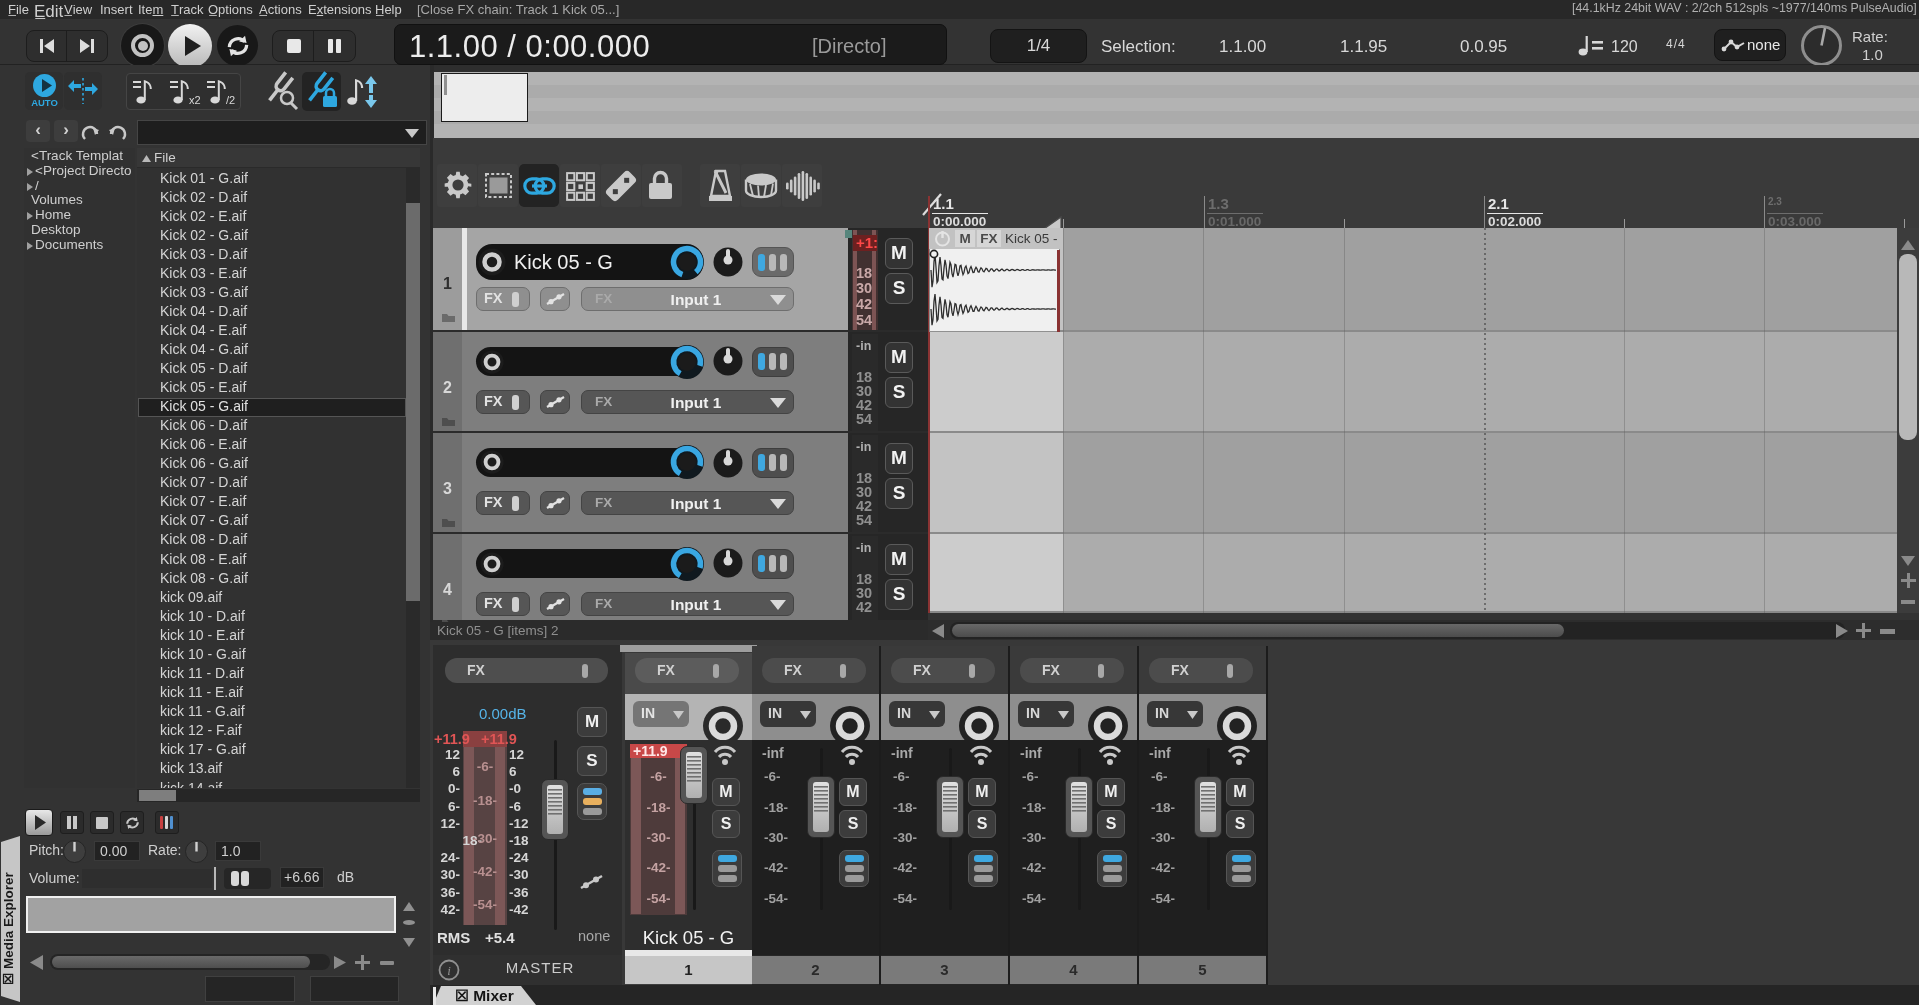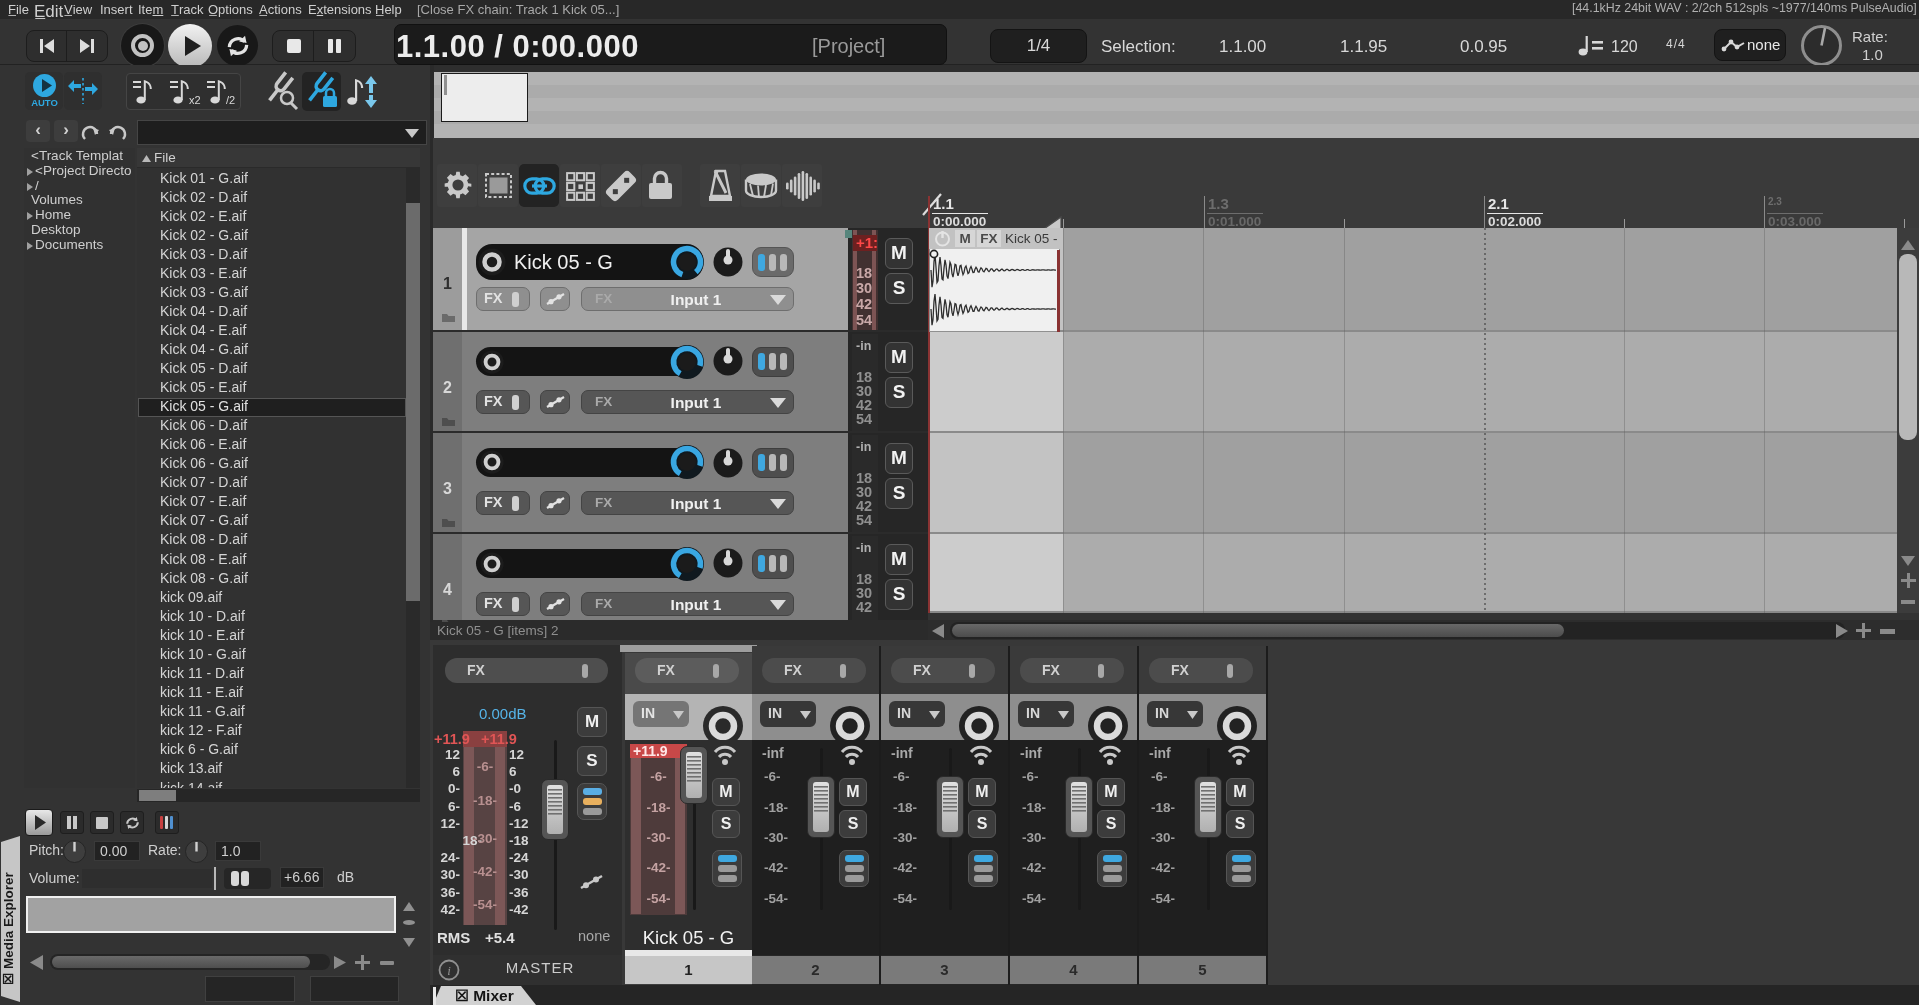--- a/index.html
+++ b/index.html
@@ -44,22 +44,22 @@
     </g>
     <path d="M18.5 2.5l1.4 6.8-6.8-1.4z" fill="#e4e4e4"></path>
     <path d="M5.5 21.5l-1.4-6.8 6.8 1.4z" fill="#e4e4e4"></path>
   </svg>
 <div class="" style="left:272px;top:30px;width:84px;height:32px;background:#2e2e2e;border:1px solid #1d1d1d;border-radius:8px;"></div>
 <div class="" style="left:313px;top:31px;width:1px;height:30px;background:#1d1d1d;"></div>
 <div class="" style="left:287px;top:39px;width:14px;height:14px;background:#e8e8e8;border-radius:2px;"></div>
 <div class="" style="left:328px;top:39px;width:5px;height:14px;background:#e8e8e8;border-radius:1px;"></div>
 <div class="" style="left:336px;top:39px;width:5px;height:14px;background:#e8e8e8;border-radius:1px;"></div>
 <div class="" style="left:394px;top:24px;width:553px;height:41px;background:#1b1b1b;border:1px solid #111;border-radius:7px;"></div>
-<div class="t " style="left:396px;top:30px;font-size:31px;color:#ececec;font-weight:700;letter-spacing:0.5px;">1.1.00 / 0:00.000</div>
-<div class="t " style="left:812px;top:35px;font-size:20px;color:#9a9a9a;font-weight:400;">[Project]</div>
+<div class="t " style="left:409px;top:30px;font-size:31px;color:#ececec;font-weight:400;letter-spacing:0.5px;">1.1.00 / 0:00.000</div>
+<div class="t " style="left:812px;top:35px;font-size:20px;color:#9a9a9a;font-weight:400;">[Directo]</div>
 <div class="" style="left:990px;top:29px;width:97px;height:34px;background:#1f1f1f;border:1px solid #141414;border-radius:8px;"></div>
 <div class="t" style="left:990px;top:37px;width:97px;text-align:center;font-size:17px;color:#d8d8d8;font-weight:400;">1/4</div>
 <div class="t " style="left:1101px;top:38px;font-size:17px;color:#d8d8d8;font-weight:400;">Selection:</div>
 <div class="t " style="left:1219px;top:38px;font-size:17px;color:#d8d8d8;font-weight:400;">1.1.00</div>
 <div class="t " style="left:1340px;top:38px;font-size:17px;color:#d8d8d8;font-weight:400;">1.1.95</div>
 <div class="t " style="left:1460px;top:38px;font-size:17px;color:#d8d8d8;font-weight:400;">0.0.95</div>
 <svg style="left:1578px;top:34px" width="26" height="22" viewBox="0 0 26 22">
     <ellipse cx="5" cy="18" rx="4.4" ry="3.4" fill="#d8d8d8"></ellipse>
     <rect x="7.6" y="2" width="2.2" height="16" fill="#d8d8d8"></rect>
     <rect x="14" y="7" width="11" height="2.6" fill="#d8d8d8"></rect>
@@ -213,21 +213,21 @@
 <div class="t " style="left:160px;top:551.5px;font-size:14px;color:#d4d4d4;font-weight:400;">Kick 08 - E.aif</div>
 <div class="t " style="left:160px;top:570.55px;font-size:14px;color:#d4d4d4;font-weight:400;">Kick 08 - G.aif</div>
 <div class="t " style="left:160px;top:589.6px;font-size:14px;color:#d4d4d4;font-weight:400;">kick 09.aif</div>
 <div class="t " style="left:160px;top:608.6500000000001px;font-size:14px;color:#d4d4d4;font-weight:400;">kick 10 - D.aif</div>
 <div class="t " style="left:160px;top:627.7px;font-size:14px;color:#d4d4d4;font-weight:400;">kick 10 - E.aif</div>
 <div class="t " style="left:160px;top:646.75px;font-size:14px;color:#d4d4d4;font-weight:400;">kick 10 - G.aif</div>
 <div class="t " style="left:160px;top:665.8px;font-size:14px;color:#d4d4d4;font-weight:400;">kick 11 - D.aif</div>
 <div class="t " style="left:160px;top:684.85px;font-size:14px;color:#d4d4d4;font-weight:400;">kick 11 - E.aif</div>
 <div class="t " style="left:160px;top:703.9px;font-size:14px;color:#d4d4d4;font-weight:400;">kick 11 - G.aif</div>
 <div class="t " style="left:160px;top:722.95px;font-size:14px;color:#d4d4d4;font-weight:400;">kick 12 - F.aif</div>
-<div class="t " style="left:160px;top:742.0px;font-size:14px;color:#d4d4d4;font-weight:400;">kick 6 - G.aif</div>
+<div class="t " style="left:160px;top:742.0px;font-size:14px;color:#d4d4d4;font-weight:400;">kick 17 - G.aif</div>
 <div class="t " style="left:160px;top:761.0500000000001px;font-size:14px;color:#d4d4d4;font-weight:400;">kick 13.aif</div>
 <div style="left:137px;top:780.1px;width:269px;height:8px;overflow:hidden;">
     <div class="t" style="left:23px;top:1px;font-size:14px;color:#d4d4d4;">kick 14.aif</div>
   </div>
 <div class="" style="left:406px;top:168px;width:14px;height:620px;background:#2a2a2a;"></div>
 <div class="" style="left:406px;top:203px;width:14px;height:398px;background:#6b6b6b;"></div>
 <div class="" style="left:137px;top:789px;width:283px;height:13px;background:#262626;"></div>
 <div class="" style="left:139px;top:790px;width:37px;height:11px;background:#7e7e7e;"></div>
 <div class="" style="left:25px;top:809px;width:28px;height:27px;background:linear-gradient(180deg,#e8e8e8,#9a9a9a);border-radius:4px;border:1px solid #1a1a1a;"></div>
 <svg style="left:34px;top:815px" width="12" height="15" viewBox="0 0 12 15">

